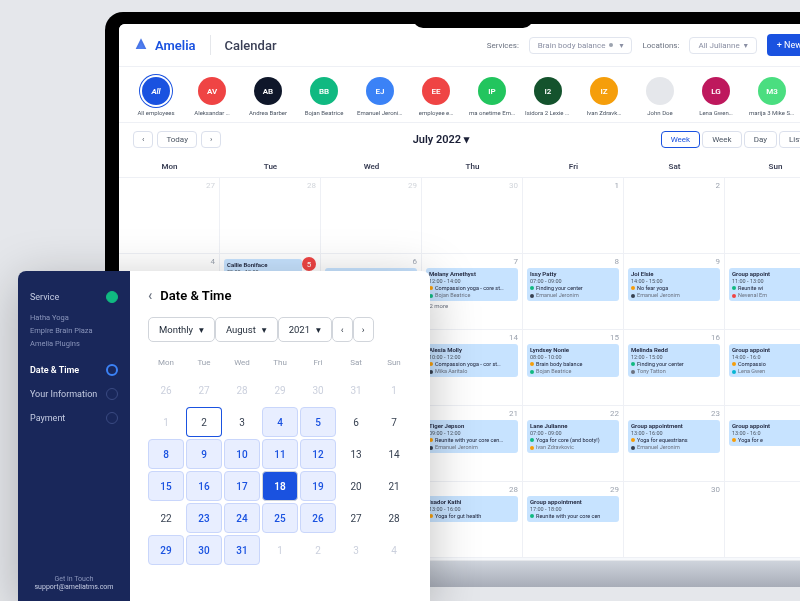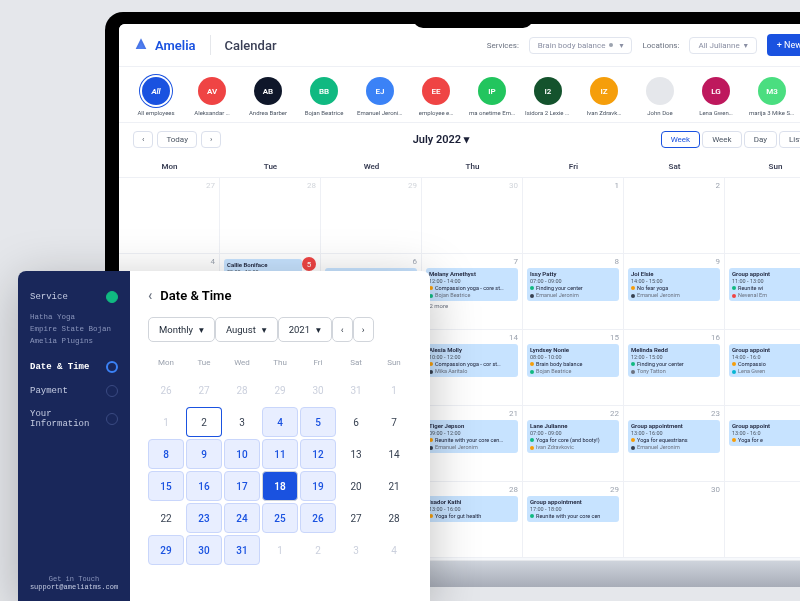--- a/index.html
+++ b/index.html
@@ -50,21 +50,21 @@
 .event .svc { color: #1a1f36; font-size: 5.5px; white-space: nowrap; overflow: hidden; text-overflow: ellipsis; }
 .event .emp-line { color: #6b7280; font-size: 5.5px; white-space: nowrap; overflow: hidden; text-overflow: ellipsis; }
 .dot { display: inline-block; width: 4px; height: 4px; border-radius: 50%; margin-right: 2px; vertical-align: middle; }
 .more { font-size: 6px; color: #6b7280; margin-top: 1px; }
 
 
 .base { position: absolute; bottom: 14px; left: 85px; right: -60px; height: 26px; background: linear-gradient(#cfd4dc, #a8adb8); border-radius: 0 0 10px 10px; }
 
 
 .panel { position: absolute; bottom: 0; left: 18px; width: 412px; height: 330px; background: #fff; border-radius: 8px 8px 0 0; box-shadow: 0 10px 50px rgba(0,0,0,0.25); display: flex; overflow: hidden; }
-.side { width: 130px; background: #19275a; color: #c5cce2; padding: 14px 12px; font-size: 9px; position: relative; font-family: Liberation Mono, monospace; }
+.side { width: 130px; background: #19275a; color: #c5cce2; padding: 14px 12px; font-size: 9px; position: relative; }
 .step { display: flex; align-items: center; justify-content: space-between; padding: 6px 0; font-size: 9px; }
 .step.active { color: #fff; font-weight: 600; }
 .step-ic { width: 12px; height: 12px; border-radius: 50%; border: 1.5px solid #3a4a82; flex-shrink: 0; }
 .step-ic.done { background: #10b981; border-color: #10b981; }
 .step-ic.curr { border-color: #3b82f6; border-width: 2px; }
 .sub-items { padding: 2px 0 8px 0; font-size: 7.5px; color: #8a95bb; }
 .sub-items div { padding: 2px 0; }
 .contact { position: absolute; bottom: 10px; left: 0; right: 0; text-align: center; font-size: 7px; color: #8a95bb; }
 .contact .email { color: #c5cce2; }
 
@@ -397,33 +397,33 @@
 <div class="base"></div>
 
 <div class="panel">
   <div class="side">
     <div class="step">
       <span>Service</span>
       <span class="step-ic done"></span>
     </div>
     <div class="sub-items">
       <div>Hatha Yoga</div>
-      <div>Empire State Bojan</div>
+      <div>Empire Brain Plaza</div>
       <div>Amelia Plugins</div>
     </div>
     <div class="step active">
       <span>Date &amp; Time</span>
       <span class="step-ic curr"></span>
     </div>
     <div class="step">
+      <span>Your Information</span>
+      <span class="step-ic"></span>
+    </div>
+    <div class="step">
       <span>Payment</span>
-      <span class="step-ic"></span>
-    </div>
-    <div class="step">
-      <span>Your Information</span>
       <span class="step-ic"></span>
     </div>
     <div class="contact">
       <div>Get in Touch</div>
       <div class="email">support@ameliatms.com</div>
     </div>
   </div>
   <div class="main">
     <div class="main-title">
       <span class="chev">‹</span>

